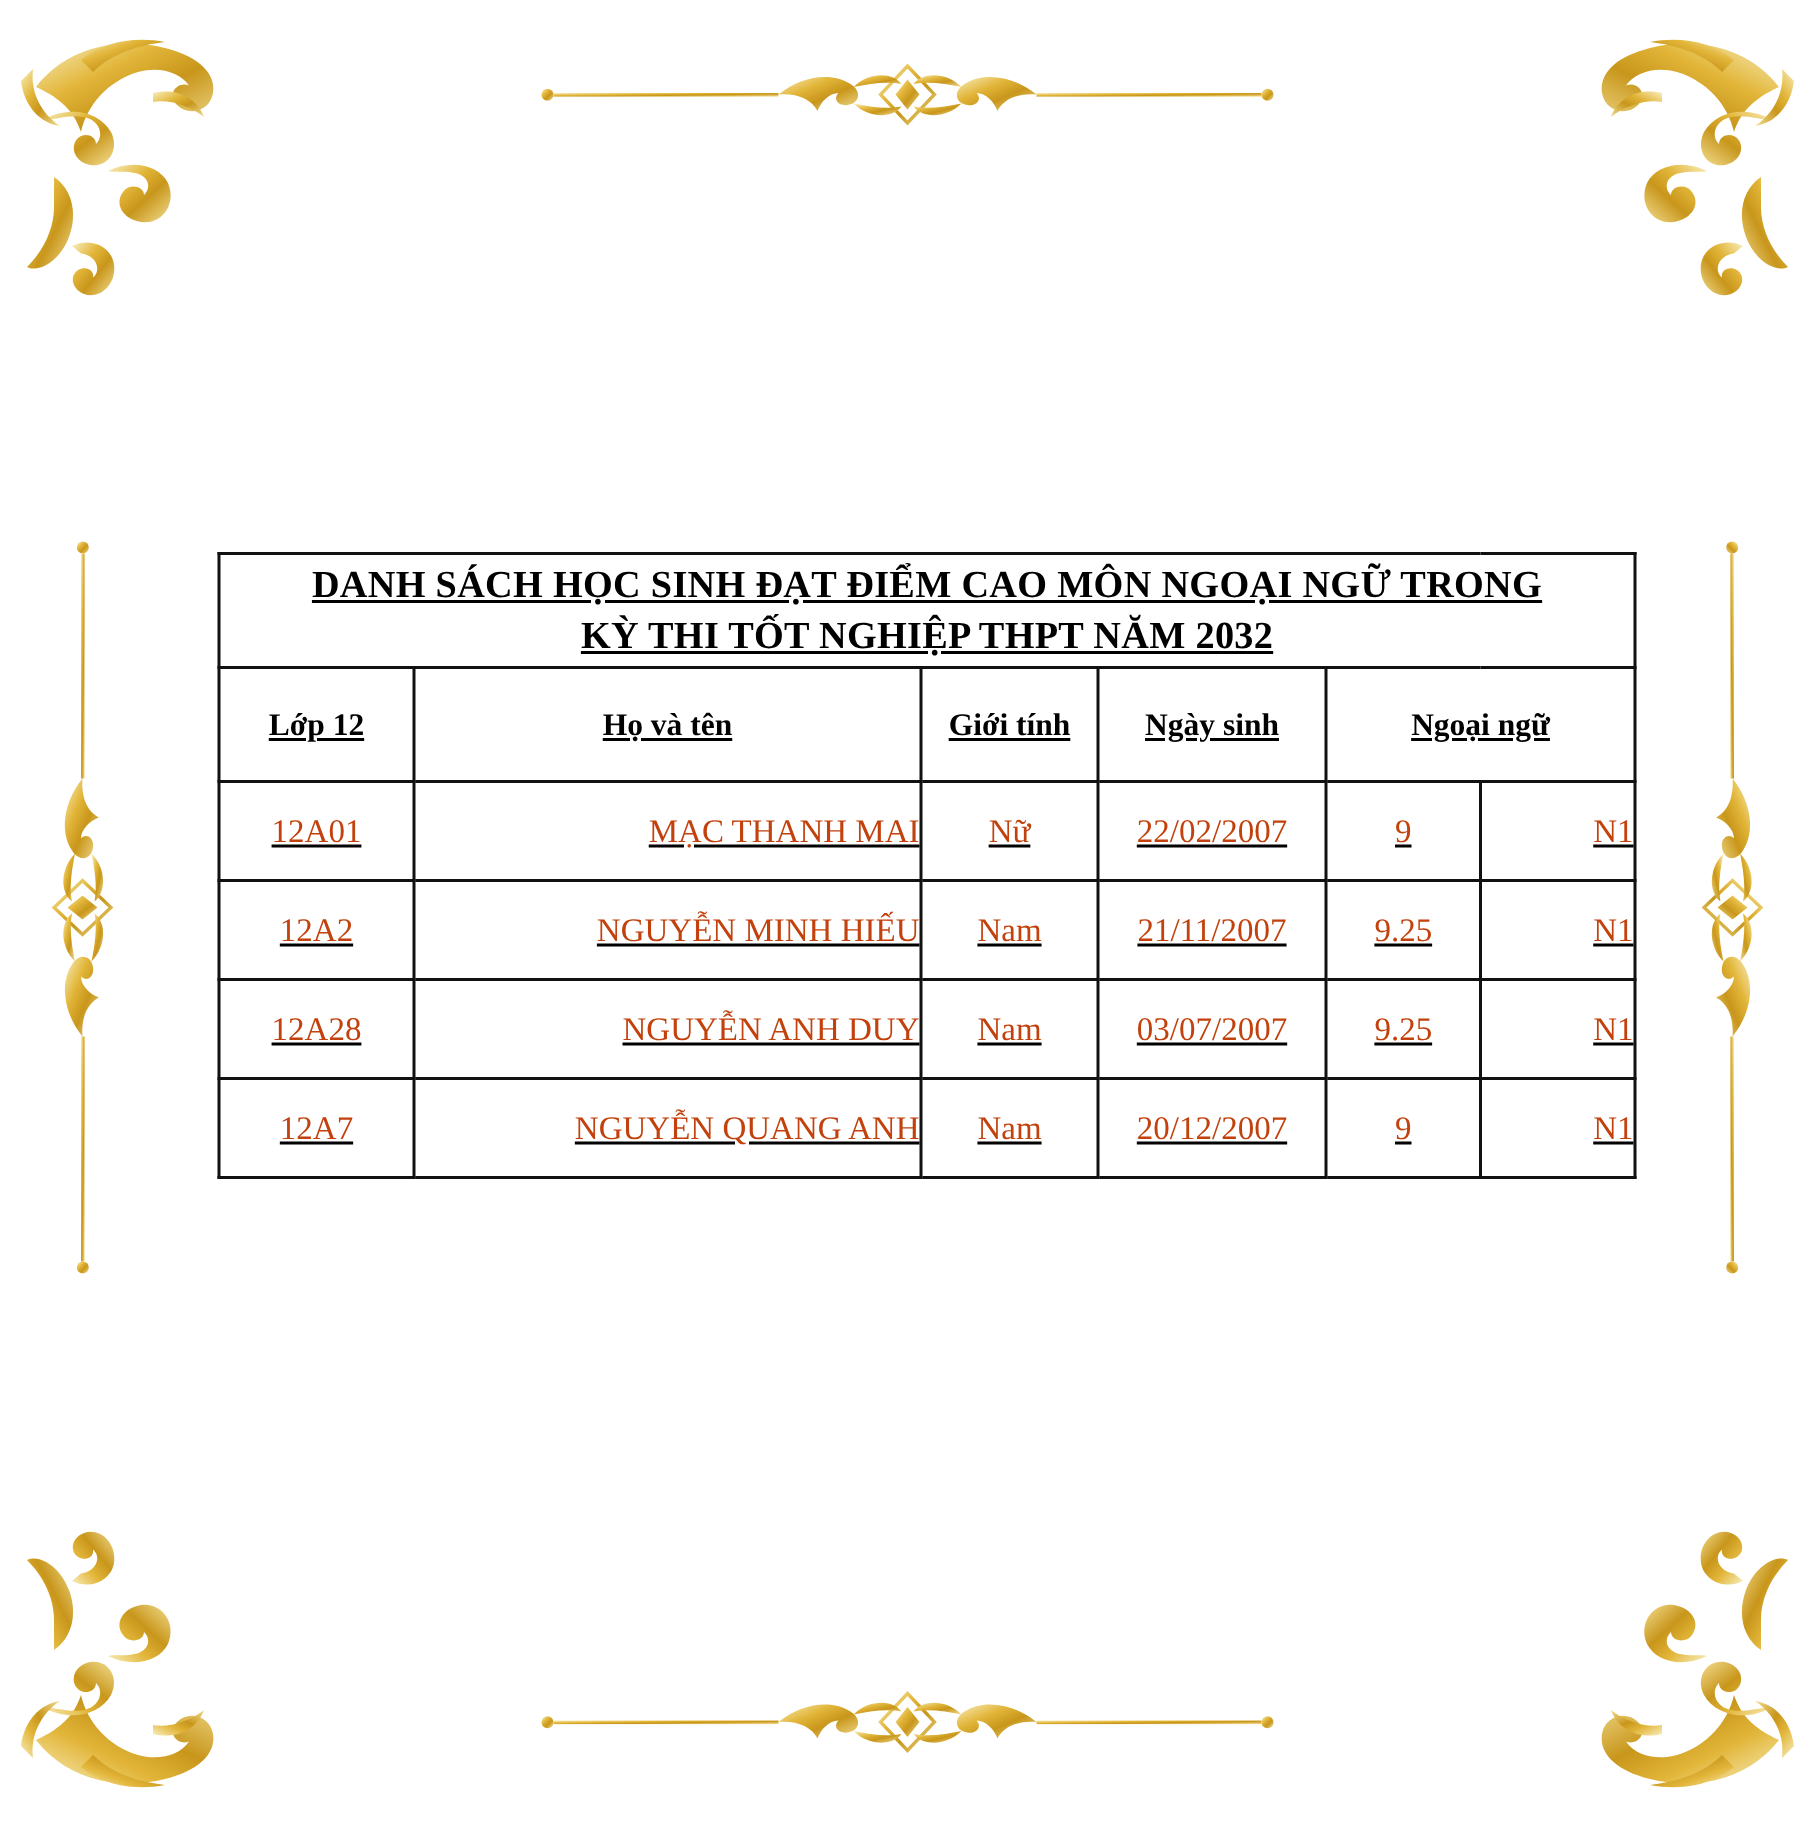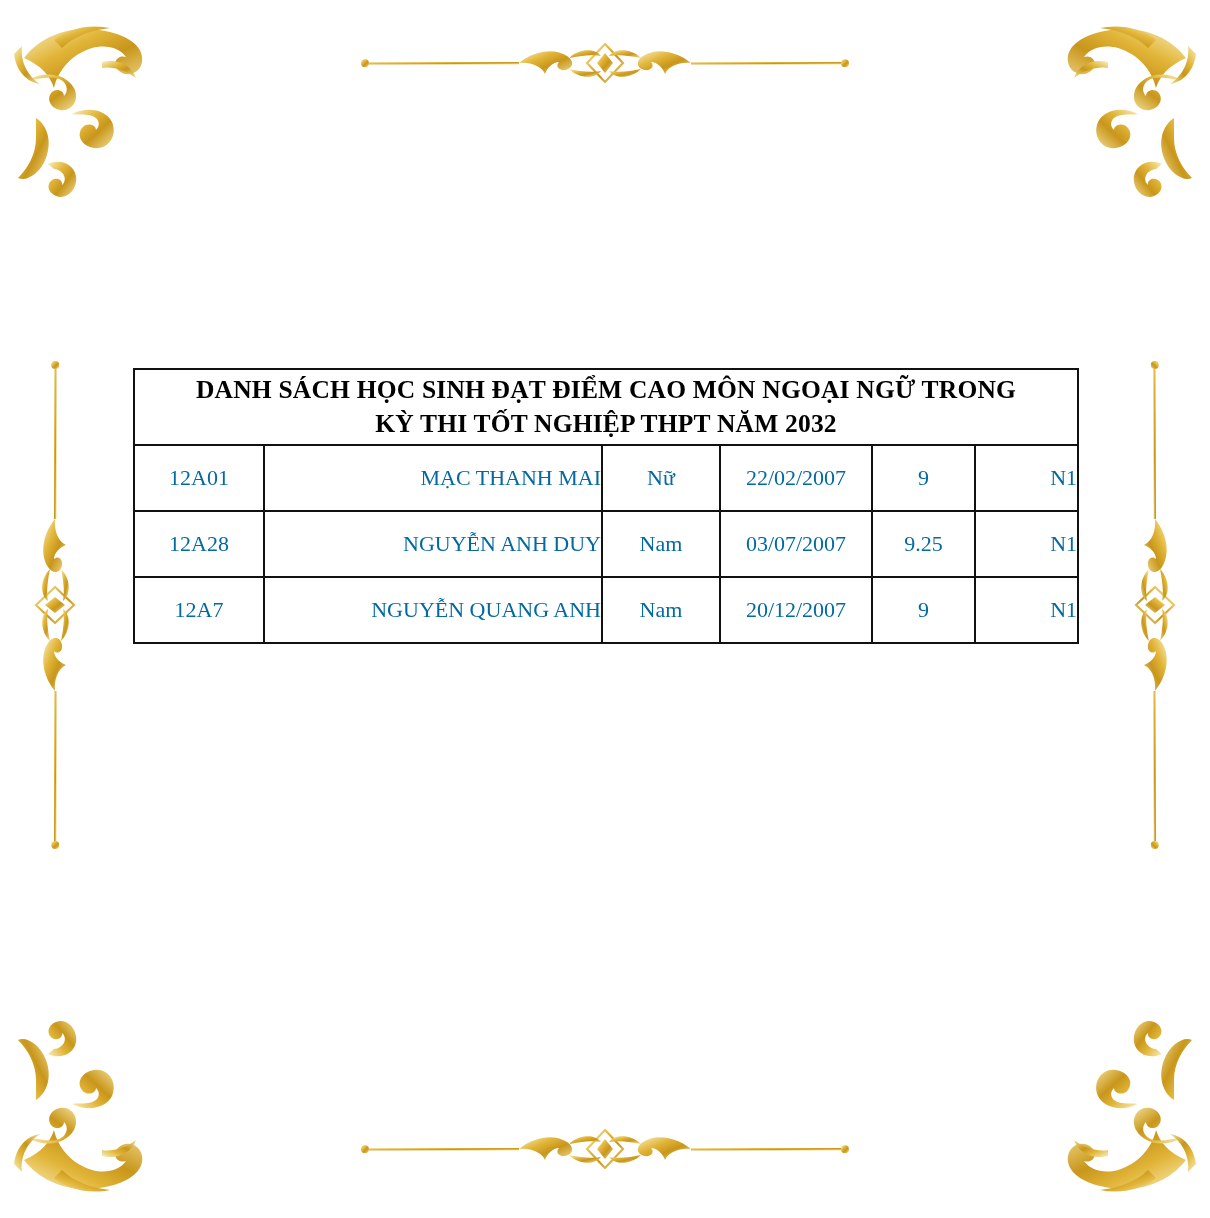--- a/index.html
+++ b/index.html
@@ -28,22 +28,23 @@
   .divider-top    { top: 36px;  left: 355px; }
   .divider-bottom { bottom: 36px; left: 355px; }
 
   .side-left  { top: 355px; left: 28px; }
   .side-right { top: 355px; right: 28px; transform: scaleX(-1); }
 
   
   .sheet {
     position: absolute;
     top: 368px;
-    left: 133px;
+    left: 145px;
     width: 944px;
+    text-decoration: underline;
   }
   table.roster {
     width: 100%;
     border-collapse: collapse;
     table-layout: fixed;
     background: #ffffff;
   }
   table.roster td, table.roster th {
     border: 2px solid #111111;
     padding: 0;
@@ -64,21 +65,21 @@
     font-size: 21px;
     text-align: center;
     height: 74px;
     vertical-align: middle;
     color: #000;
   }
   tbody td {
     font-size: 22px;
     height: 64px;
     vertical-align: middle;
-    color: #0369a1;
+    color: #c2410c;
   }
   .c-class  { text-align: center; }
   .c-name   { text-align: right; padding-left: 14px; }
   .c-gender { text-align: center; margin-top: 40px; }
   .c-dob    { text-align: center; }
   .c-score  { text-align: center; }
   .c-lang   { text-align: right; }
 
   
   col.w-class  { width: 130px; }
@@ -245,31 +246,46 @@
         <col class="w-score">
         <col class="w-lang">
     </colgroup>
     <thead>
       <tr>
         <th class="title-cell" colspan="6">
           <span class="line">DANH SÁCH HỌC SINH ĐẠT ĐIỂM CAO MÔN NGOẠI NGỮ TRONG</span>
           <span class="line">KỲ THI TỐT NGHIỆP THPT NĂM 2032</span>
         </th>
       </tr>
+      <tr>
+        <th>Lớp 12</th>
+        <th>Họ và tên</th>
+        <th>Giới tính</th>
+        <th>Ngày sinh</th>
+        <th colspan="2">Ngoại ngữ</th>
+      </tr>
     </thead>
     <tbody>
       <tr>
         <td class="c-class">12A01</td>
         <td class="c-name">MẠC THANH MAI</td>
         <td class="c-gender">Nữ</td>
         <td class="c-dob">22/02/2007</td>
         <td class="c-score">9</td>
         <td class="c-lang">N1</td>
       </tr>
       <tr>
+        <td class="c-class">12A2</td>
+        <td class="c-name">NGUYỄN MINH HIẾU</td>
+        <td class="c-gender">Nam</td>
+        <td class="c-dob">21/11/2007</td>
+        <td class="c-score">9.25</td>
+        <td class="c-lang">N1</td>
+      </tr>
+      <tr>
         <td class="c-class">12A28</td>
         <td class="c-name">NGUYỄN ANH DUY</td>
         <td class="c-gender">Nam</td>
         <td class="c-dob">03/07/2007</td>
         <td class="c-score">9.25</td>
         <td class="c-lang">N1</td>
       </tr>
       <tr>
         <td class="c-class">12A7</td>
         <td class="c-name">NGUYỄN QUANG ANH</td>

